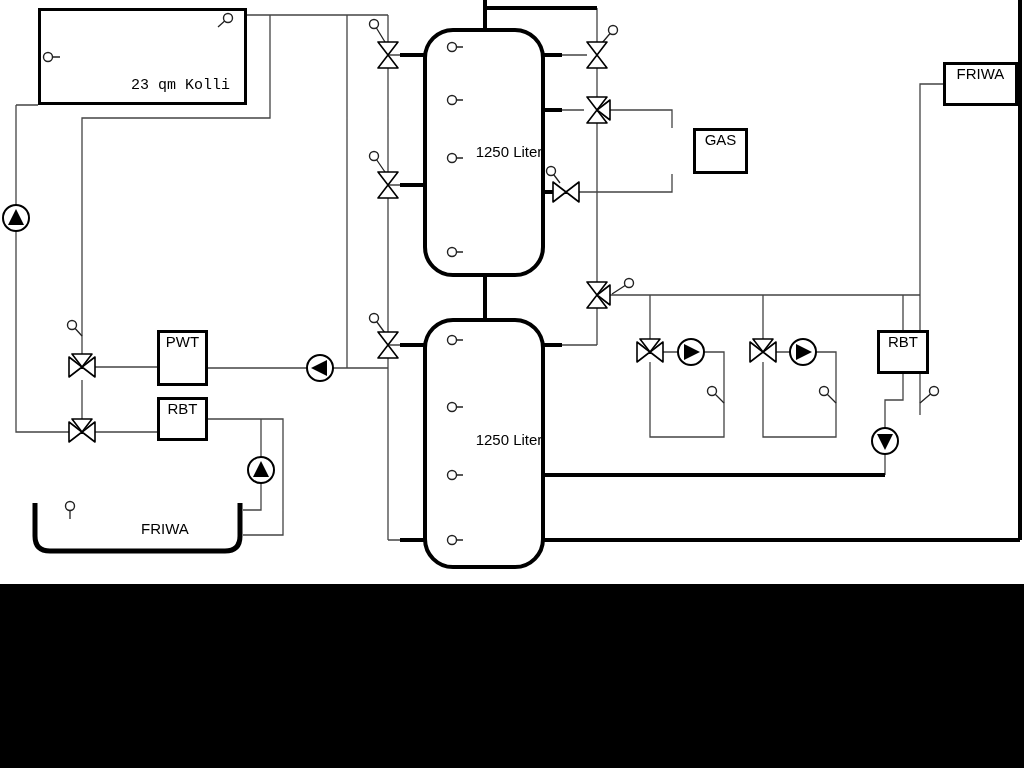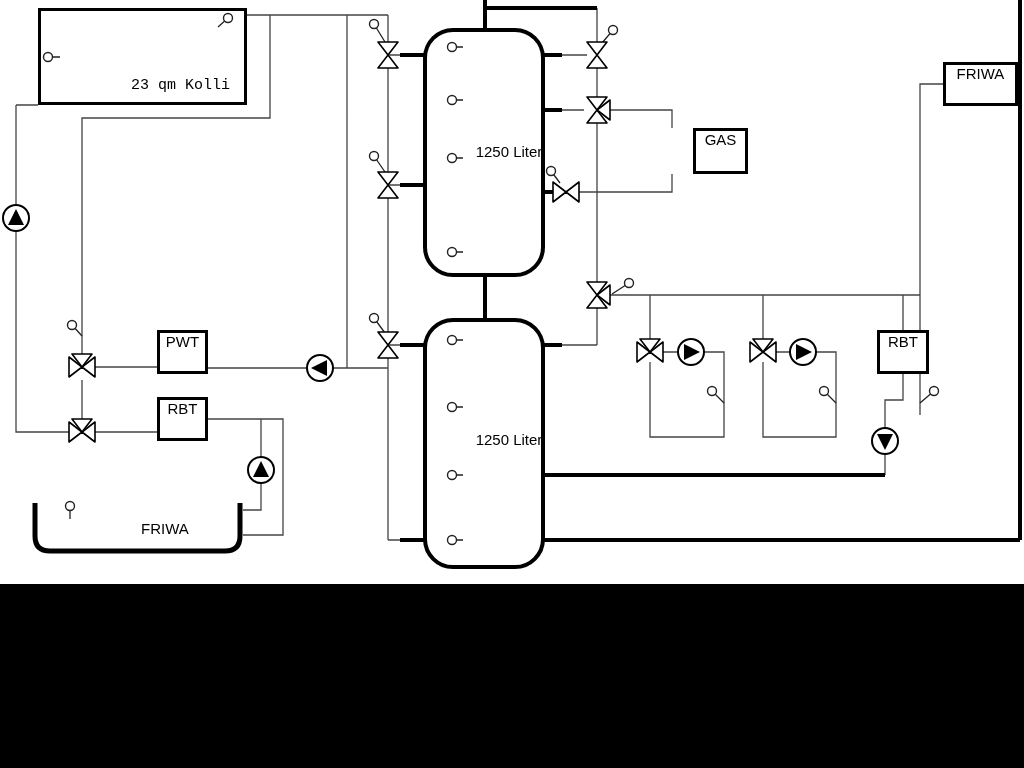--- a/index.html
+++ b/index.html
@@ -147,21 +147,21 @@
         <use href="#sensor" x="452" y="407"></use>
         <use href="#sensor" x="452" y="475"></use>
         <use href="#sensor" x="452" y="540"></use>
     </g>
   </svg>
 
   <div class="box collector" style="left:38px;top:8px;width:209px;height:97px;">
     <span>23 qm Kolli</span>
   </div>
 
-  <div class="box" style="left:157px;top:330px;width:51px;height:44px;">
+  <div class="box" style="left:157px;top:330px;width:51px;height:56px;">
     <span>PWT</span>
   </div>
 
   <div class="box" style="left:157px;top:397px;width:51px;height:44px;">
     <span>RBT</span>
   </div>
 
   <div class="box" style="left:645px;top:128px;width:55px;height:46px;margin-left:48px;">
     <span>GAS</span>
   </div>

